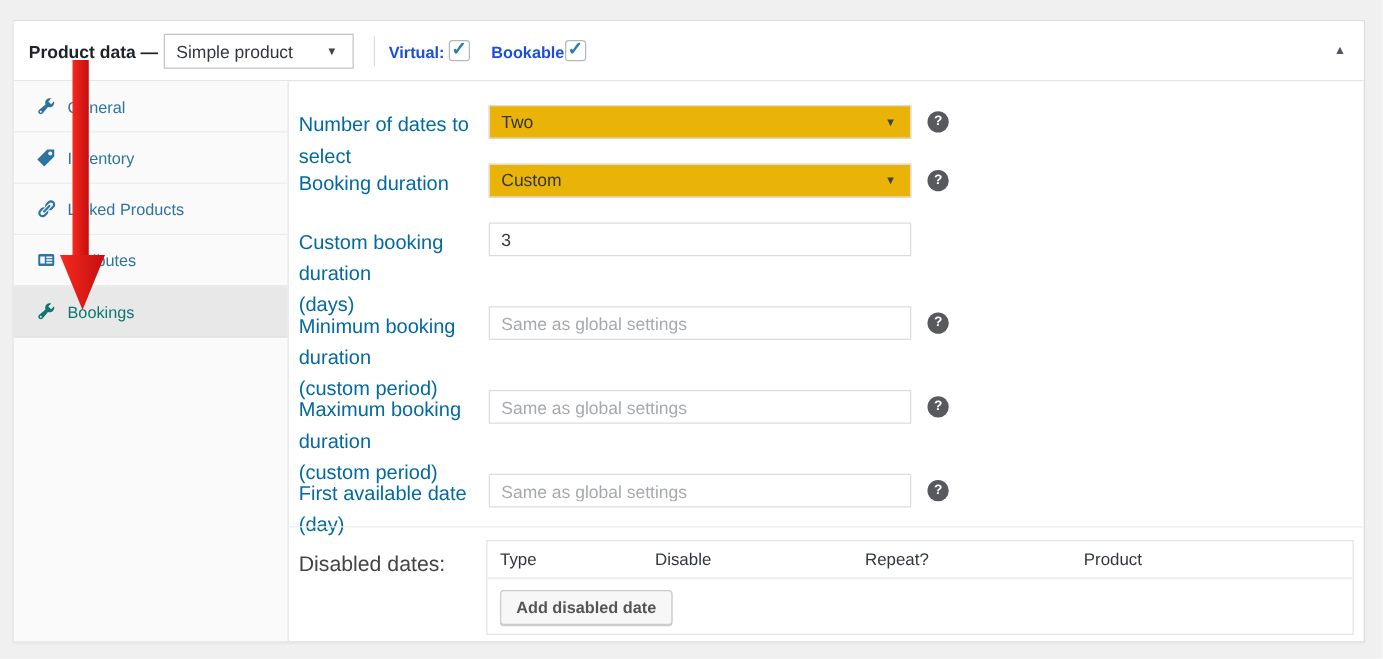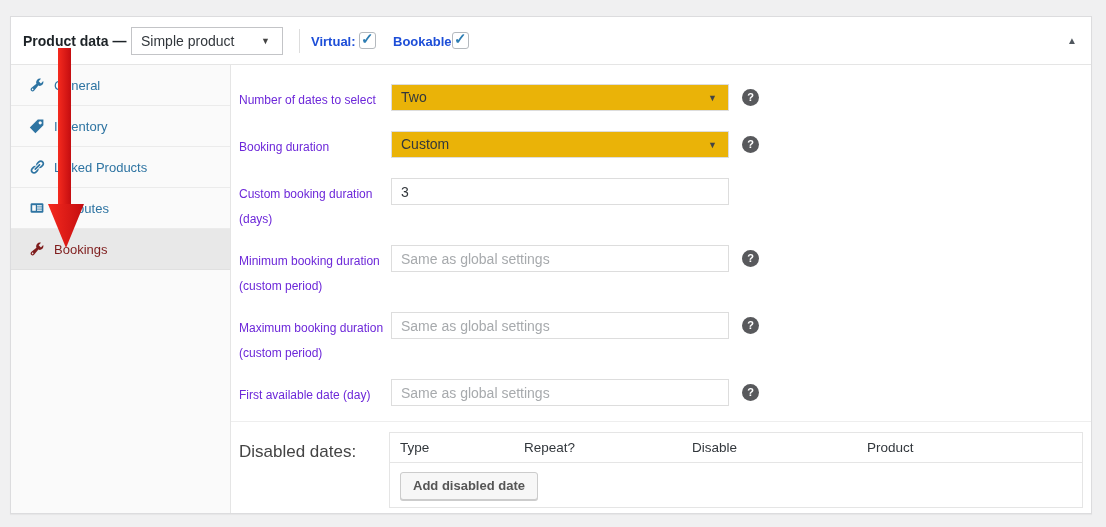--- a/index.html
+++ b/index.html
@@ -75,28 +75,28 @@
   }
   .tab {
     height:41px; display:flex; align-items:center;
     padding-left:18px; gap:9px;
     border-bottom:1px solid #ebebeb;
     color:#2e74a2; font-size:13px;
     cursor:pointer;
   }
   .tab .tab-icon { width:16px; height:16px; display:inline-block; flex:0 0 16px; }
   .tab .tab-icon svg { width:16px; height:16px; display:block; fill:currentColor; }
-  .tab.active { background:#e8e8e8; color:#7f1d1d; border-bottom-color:#e0e0e0; }
+  .tab.active { background:#e8e8e8; color:#0f766e; border-bottom-color:#e0e0e0; }
   
   .form-row { position:absolute; left:228px; right:10px; height:56px; }
   .r1 { top:67px; } .r2 { top:114px; } .r3 { top:161px; }
   .r4 { top:228px; } .r5 { top:295px; } .r6 { top:362px; }
   .flabel {
     position:absolute; left:0; top:4px; width:152px;
-    font-size:12px; color:#6d28d9; line-height:25px;
+    font-size:16px; color:#0369a1; line-height:25px;
   }
   .flabel span { display:block; }
   .fselect {
     position:absolute; left:152px; top:0;
     width:338px; height:27px;
     background:#eab308; border:1px solid #ddd;
     font-size:14px; color:#32373c;
     line-height:25px; padding-left:9px;
     cursor:pointer;
   }
@@ -281,22 +281,22 @@
     <input class="ftext" type="text" placeholder="Same as global settings" style="">
     <span class="help">?</span>
   </div>
 
   <div class="form-sep"></div>
 
   <div class="dd-label">Disabled dates:</div>
   <div class="dd-table">
     <div class="dd-head">
       <div class="dd-th">Type</div>
+      <div class="dd-th">Disable</div>
       <div class="dd-th">Repeat?</div>
-      <div class="dd-th">Disable</div>
       <div class="dd-th">Product</div>
     </div>
     <div class="dd-body">
       <span class="add-btn">Add disabled date</span>
     </div>
   </div>
 
   <svg class="arrow-annot" viewBox="0 0 40 202">
     <defs>
       <linearGradient id="redg" x1="0" y1="0" x2="1" y2="0">

